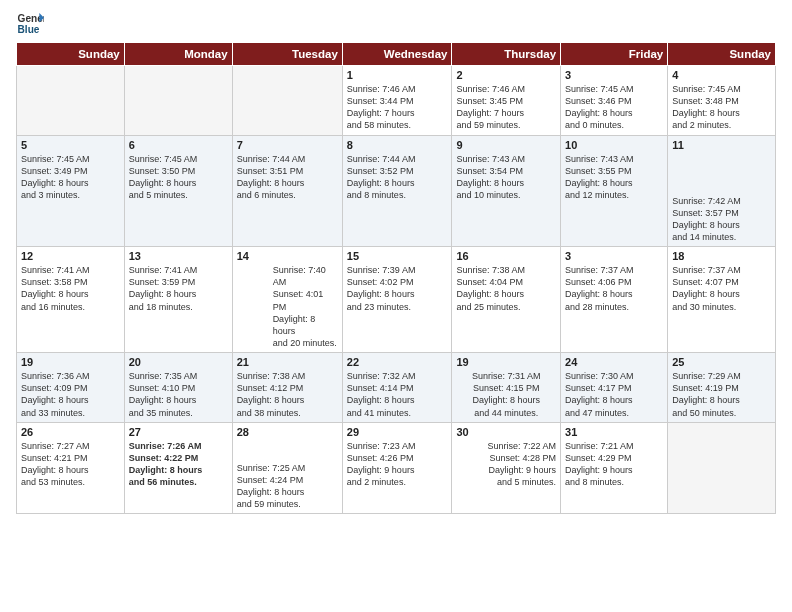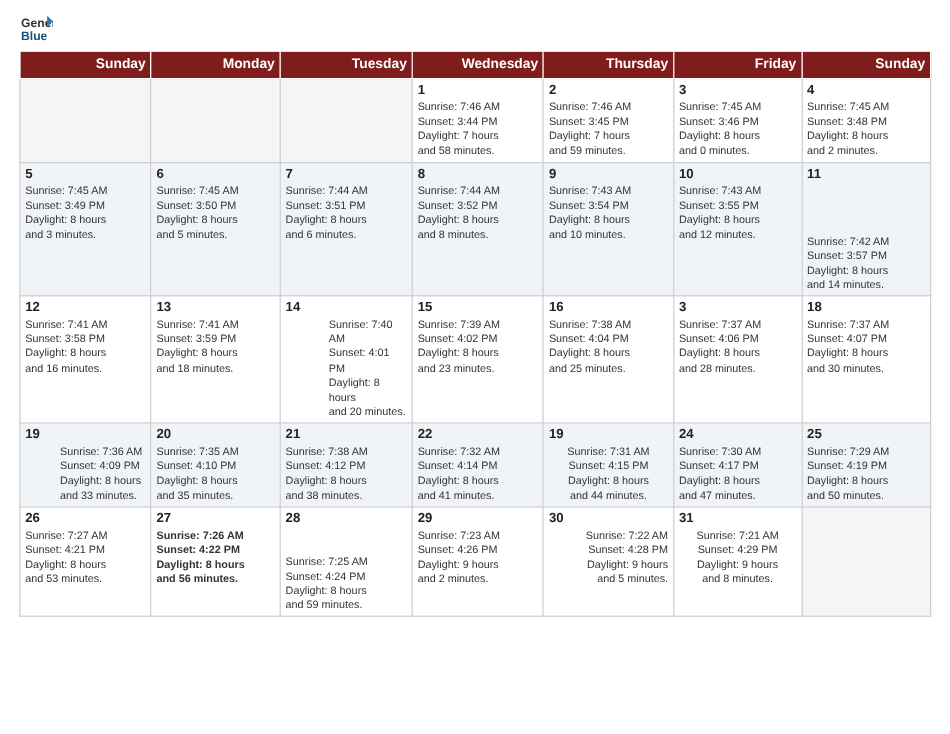--- a/index.html
+++ b/index.html
@@ -247,21 +247,21 @@
             <span class="day-num">18</span>
             <div class="day-info" style="white-space: pre-line;">Sunrise: 7:37 AM
 Sunset: 4:07 PM
 Daylight: 8 hours
 and 30 minutes.</div>
           </td>
         </tr>
         <tr class="row-shade">
           <td>
             <span class="day-num">19</span>
-            <div class="day-info" style="white-space: pre-line; margin-left: 29px;">Sunrise: 7:36 AM
+            <div class="day-info" style="white-space: pre-line;">Sunrise: 7:36 AM
 Sunset: 4:09 PM
 Daylight: 8 hours
 and 33 minutes.</div>
           </td>
           <td>
             <span class="day-num">20</span>
             <div class="day-info" style="white-space: pre-line;">Sunrise: 7:35 AM
 Sunset: 4:10 PM
 Daylight: 8 hours
 and 35 minutes.</div>
@@ -333,21 +333,21 @@
           </td>
           <td>
             <span class="day-num">30</span>
             <div class="day-info" style="white-space: pre-line; text-align: right;">Sunrise: 7:22 AM
 Sunset: 4:28 PM
 Daylight: 9 hours
 and 5 minutes.</div>
           </td>
           <td>
             <span class="day-num">31</span>
-            <div class="day-info" style="white-space: pre-line; text-align: center;">Sunrise: 7:21 AM
+            <div class="day-info" style="white-space: pre-line;">Sunrise: 7:21 AM
 Sunset: 4:29 PM
 Daylight: 9 hours
 and 8 minutes.</div>
           </td>
           <td class="empty"></td>
         </tr>
       </tbody>
   </table>
 </div>
 

